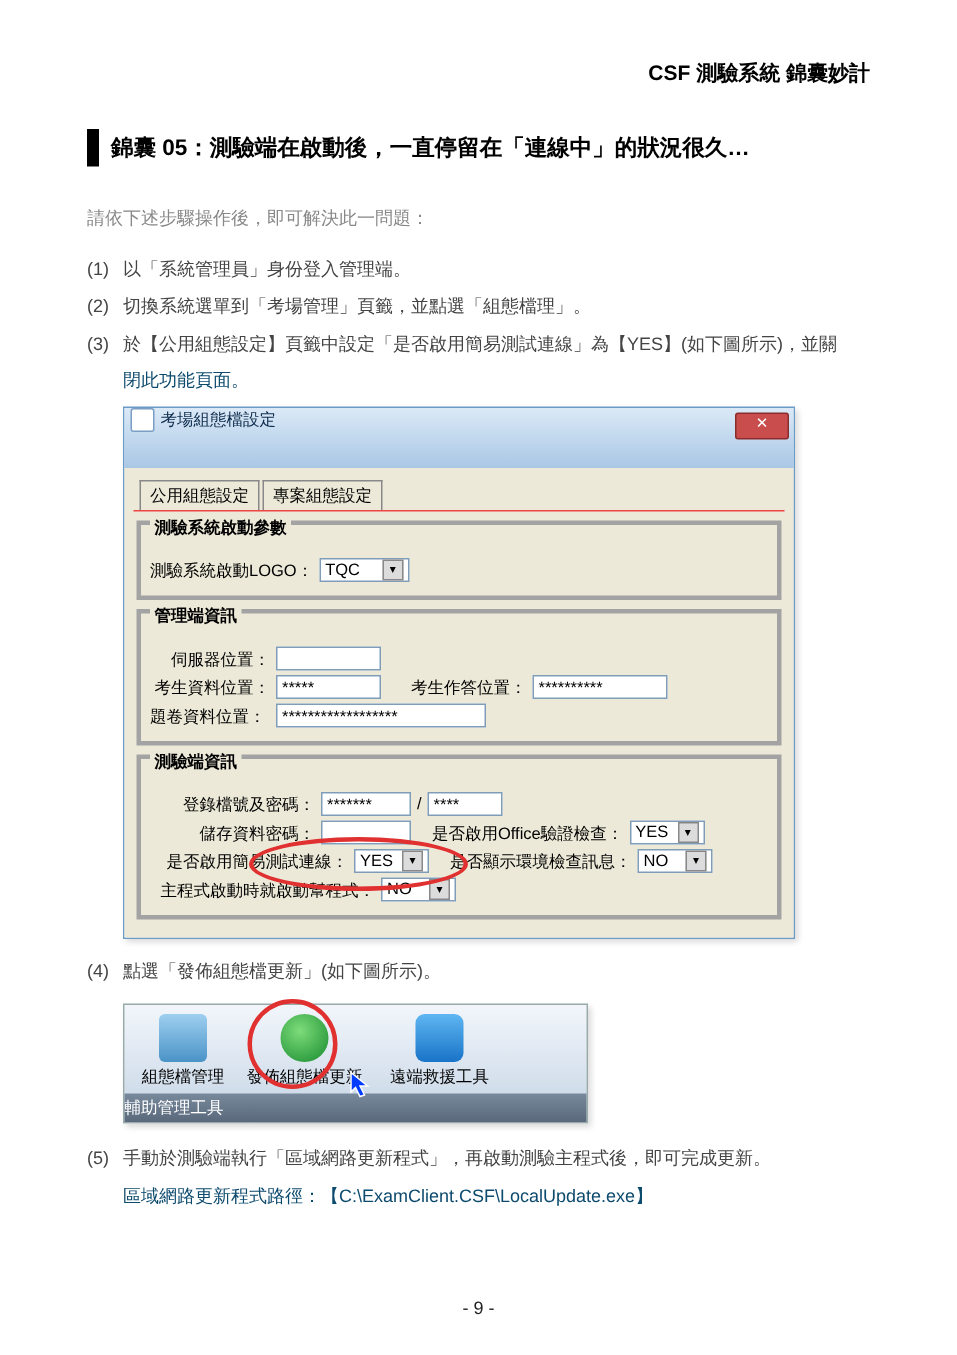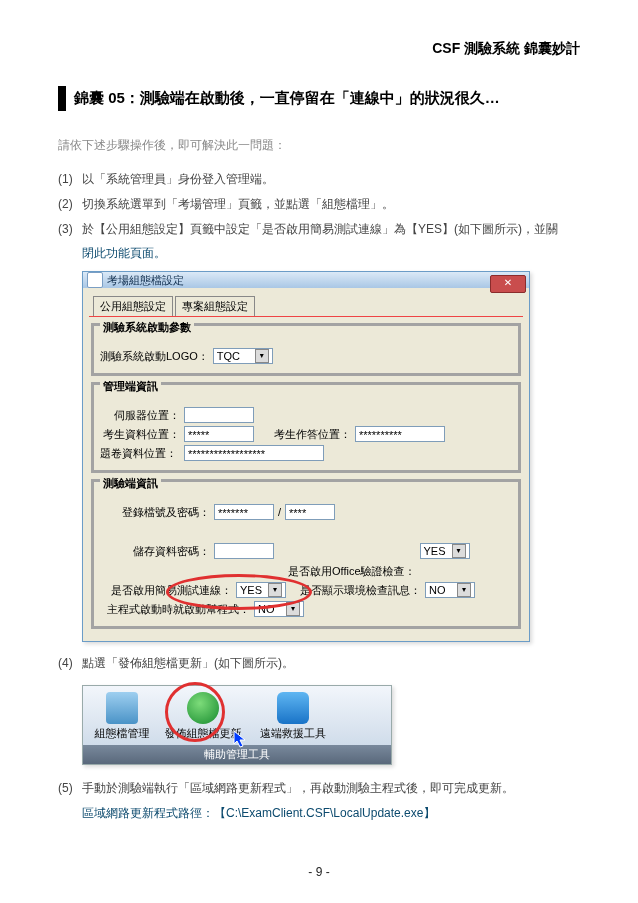--- a/index.html
+++ b/index.html
@@ -66,24 +66,24 @@
   }
   
   .win-dialog {
     width: 446px;
     margin: 6px 0 10px 24px;
     border: 1px solid #6b9cc7;
     font-size: 11px;
     box-shadow: 2px 2px 4px rgba(0,0,0,0.15);
   }
   .win-titlebar {
-    height: 16px;
+    height: 40px;
     background: linear-gradient(to bottom, #dbe9f7, #a9c7e5);
     display: flex;
-    align-items: flex-end;
+    align-items: flex-start;
     padding: 0 4px;
     position: relative;
   }
   .win-icon {
     width: 14px; height: 14px;
     background: #fff;
     border: 1px solid #7a9ec4;
     border-radius: 2px;
     margin-right: 4px;
   }
@@ -209,22 +209,22 @@
     border-radius: 4px;
   }
   .tb-label {
     font-size: 11px;
     white-space: nowrap;
   }
   .tb-caption {
     background: linear-gradient(to bottom,#79899c,#59687b);
     color: #fff;
     font-size: 11px;
-    text-align: center;
-    padding: 2px 12px;
+    text-align: left;
+    padding: 2px 0;
     margin: 0 -4px;
   }
   .cursor {
     position: absolute;
     width: 16px; height: 20px;
     left: 150px; top: 44px;
     pointer-events: none;
   }
   .footer {
     position: absolute;
@@ -320,21 +320,21 @@
           <span class="group-title">測驗端資訊</span>
           <div class="form-row">
             <span class="label" style="width:110px;text-align:right;">登錄檔號及密碼：</span>
             <span class="tbox" style="width:60px;">*******</span>
             <span class="label" style="margin:0 4px;">/</span>
             <span class="tbox" style="width:50px;">****</span>
           </div>
           <div class="form-row">
             <span class="label" style="width:110px;text-align:right;">儲存資料密碼：</span>
             <span class="tbox" style="width:60px;"></span>
-            <span class="label" style="margin-left:14px;margin-top:41px;">是否啟用Office驗證檢查：</span>
+            <span class="label" style="margin-left:14px;">是否啟用Office驗證檢查：</span>
             <span class="sel" style="width:50px;">
               <span>YES</span>
               <span class="sel-arrow">▾</span>
             </span>
           </div>
           <div class="form-row" style="position:relative;">
             <span class="label" style="width:132px;text-align:right;">是否啟用簡易測試連線：</span>
             <span class="sel" style="width:50px;">
               <span>YES</span>
               <span class="sel-arrow">▾</span>

